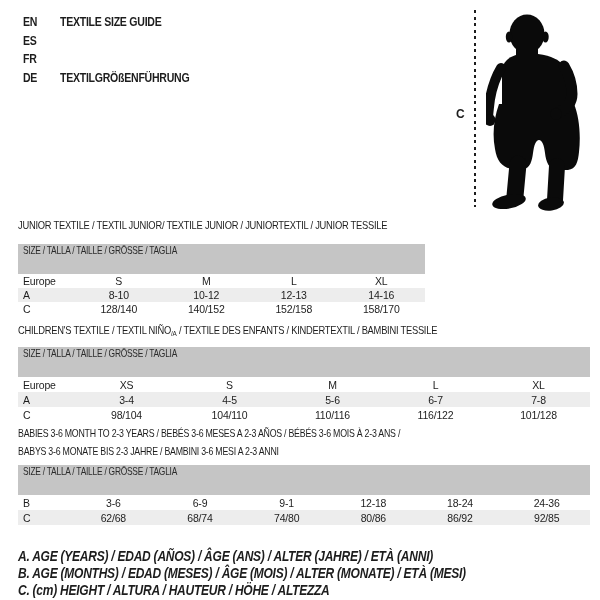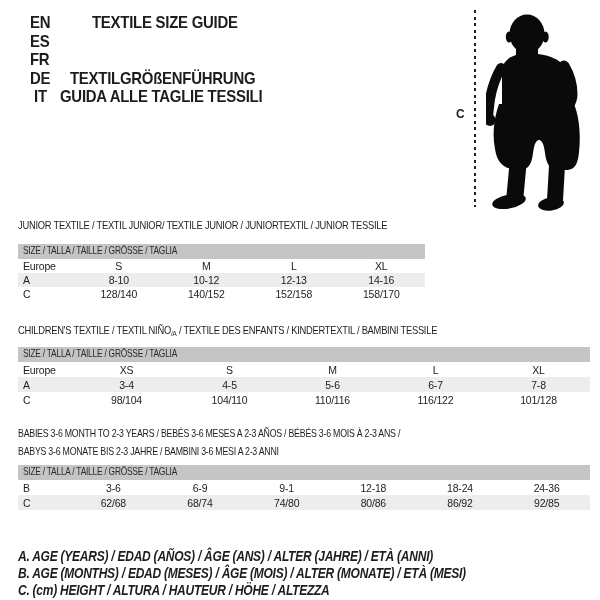--- a/index.html
+++ b/index.html
@@ -13,21 +13,21 @@
     display:inline-block; transform:scaleX(0.85); transform-origin:0 50%;
     letter-spacing:-0.3px; white-space:nowrap;
   }
   .cond-n { transform:scaleX(0.88); }
   .cond-x { transform:scaleX(0.80); }
 
   
   .lang { left:23px; top:13px; }
   .lang-row {
     display:grid; grid-template-columns:37px auto; height:18.6px;
-    align-items:center; font-weight:bold; font-size:17px;text-align:center;
+    align-items:center; font-weight:bold; font-size:12px;
   }
 
   
   .dash-line {
     left:474px; top:10px; width:2px; height:197px;
     background:repeating-linear-gradient(to bottom,#1d1d1d 0 3px,transparent 3px 6.5px);
   }
   .height-label { left:456px; top:107px; font-weight:bold; font-size:12px; }
   .baby { left:486px; top:4px; width:110px; height:208px; }
 
@@ -37,21 +37,21 @@
   .t-children { top:321px; }
   .t-babies   { top:424px; }
   .sub { font-size:7.5px; vertical-align:-2px; letter-spacing:-0.2px; }
 
   
   .size-table { left:18px; }
   .tb-junior   { top:244px; width:407px; }
   .tb-children { top:347px; width:572px; }
   .tb-babies   { top:465px; width:572px; }
   .band {
-    height:15px; background:#c5c5c5; color:#2b2b2b;
+    height:30px; background:#c5c5c5; color:#2b2b2b;
     font-size:10.5px; line-height:13px; padding-left:5px;
   }
   .trow {
     display:grid; height:14px; align-items:center;
     font-size:10.5px; letter-spacing:-0.2px;
   }
   .tb-children .trow, .tb-babies .trow { height:15px; }
   .cols5 { grid-template-columns:57px repeat(4,1fr); }
   .cols6 { grid-template-columns:57px repeat(5,1fr); }
   .cols7 { grid-template-columns:52px repeat(6,1fr); }
@@ -73,24 +73,20 @@
   </div>
   <div class="lang-row">
     <span><span class="cond cond-n">ES</span></span>
   </div>
   <div class="lang-row">
     <span><span class="cond cond-n">FR</span></span>
   </div>
   <div class="lang-row">
     <span><span class="cond cond-n">DE</span></span>
     <span><span class="cond cond-n">TEXTILGRÖßENFÜHRUNG</span></span>
-  </div>
-  <div class="lang-row">
-    <span><span class="cond cond-n">IT</span></span>
-    <span><span class="cond cond-n">GUIDA ALLE TAGLIE TESSILI</span></span>
   </div>
 </div>
 
 <div class="abs dash-line"></div>
 <div class="abs height-label">C</div>
 <svg class="abs baby" viewBox="0 0 110 208" xmlns="http://www.w3.org/2000/svg">
   <g fill="#0a0a0a" stroke="none">
     <ellipse cx="41" cy="30" rx="17.5" ry="19.5"></ellipse>
     <ellipse cx="23" cy="33" rx="3.2" ry="5.5"></ellipse>
     <ellipse cx="59.5" cy="33" rx="3.2" ry="5.5"></ellipse>

